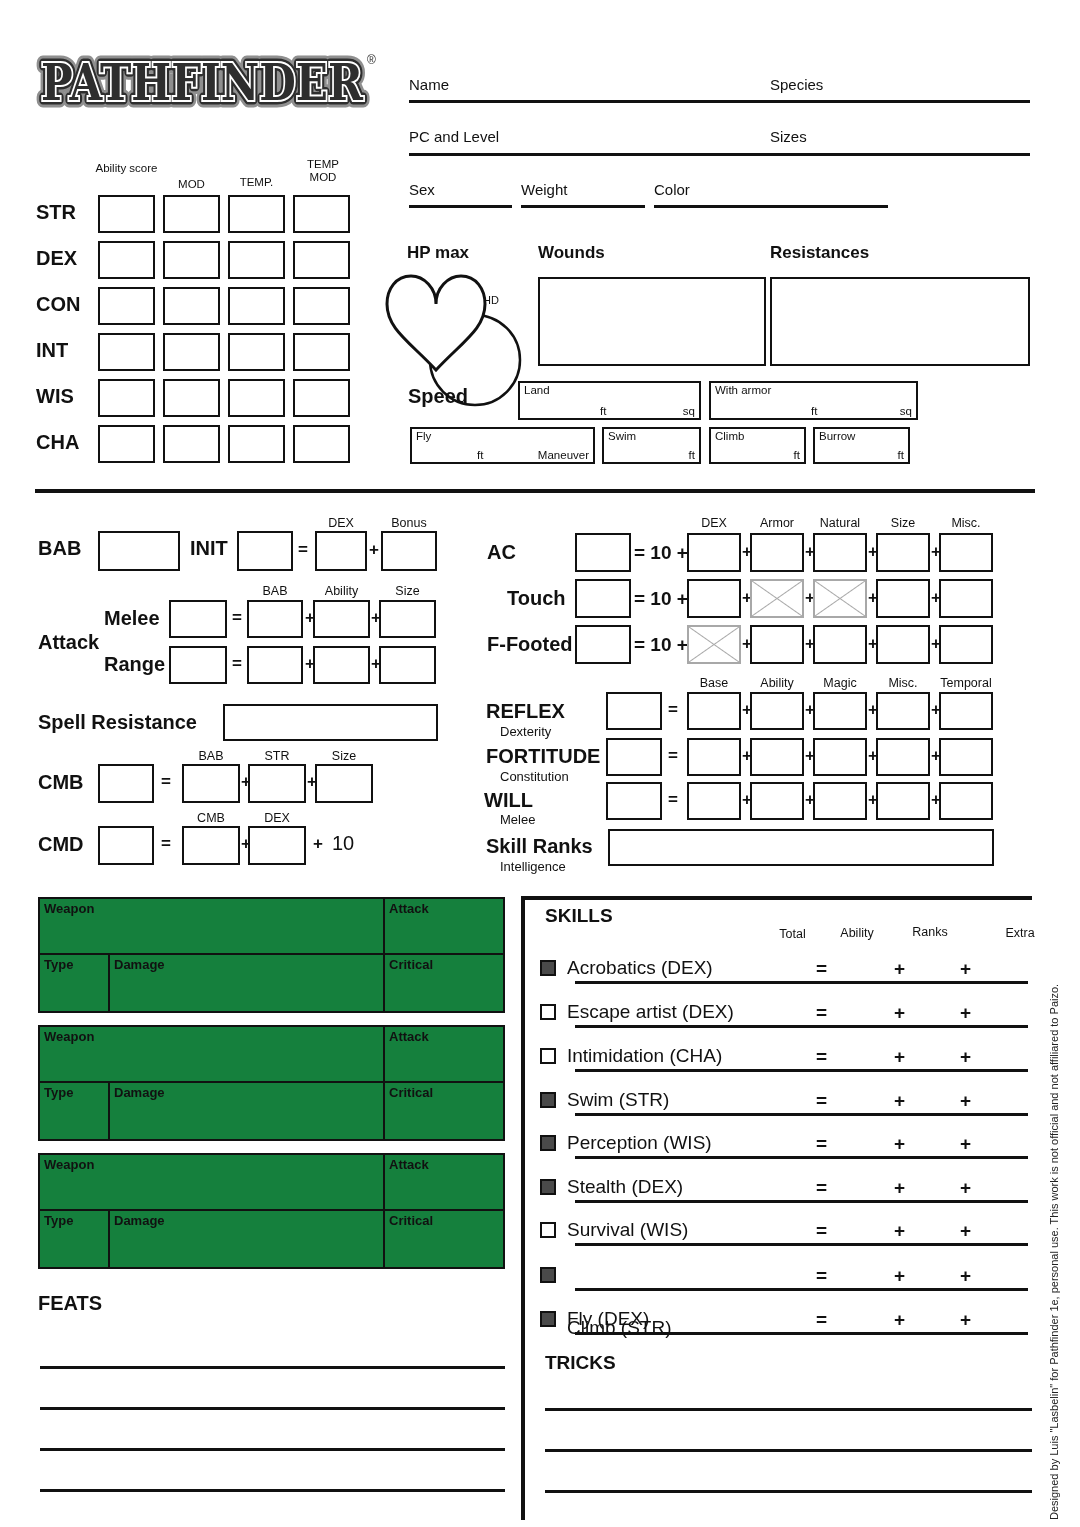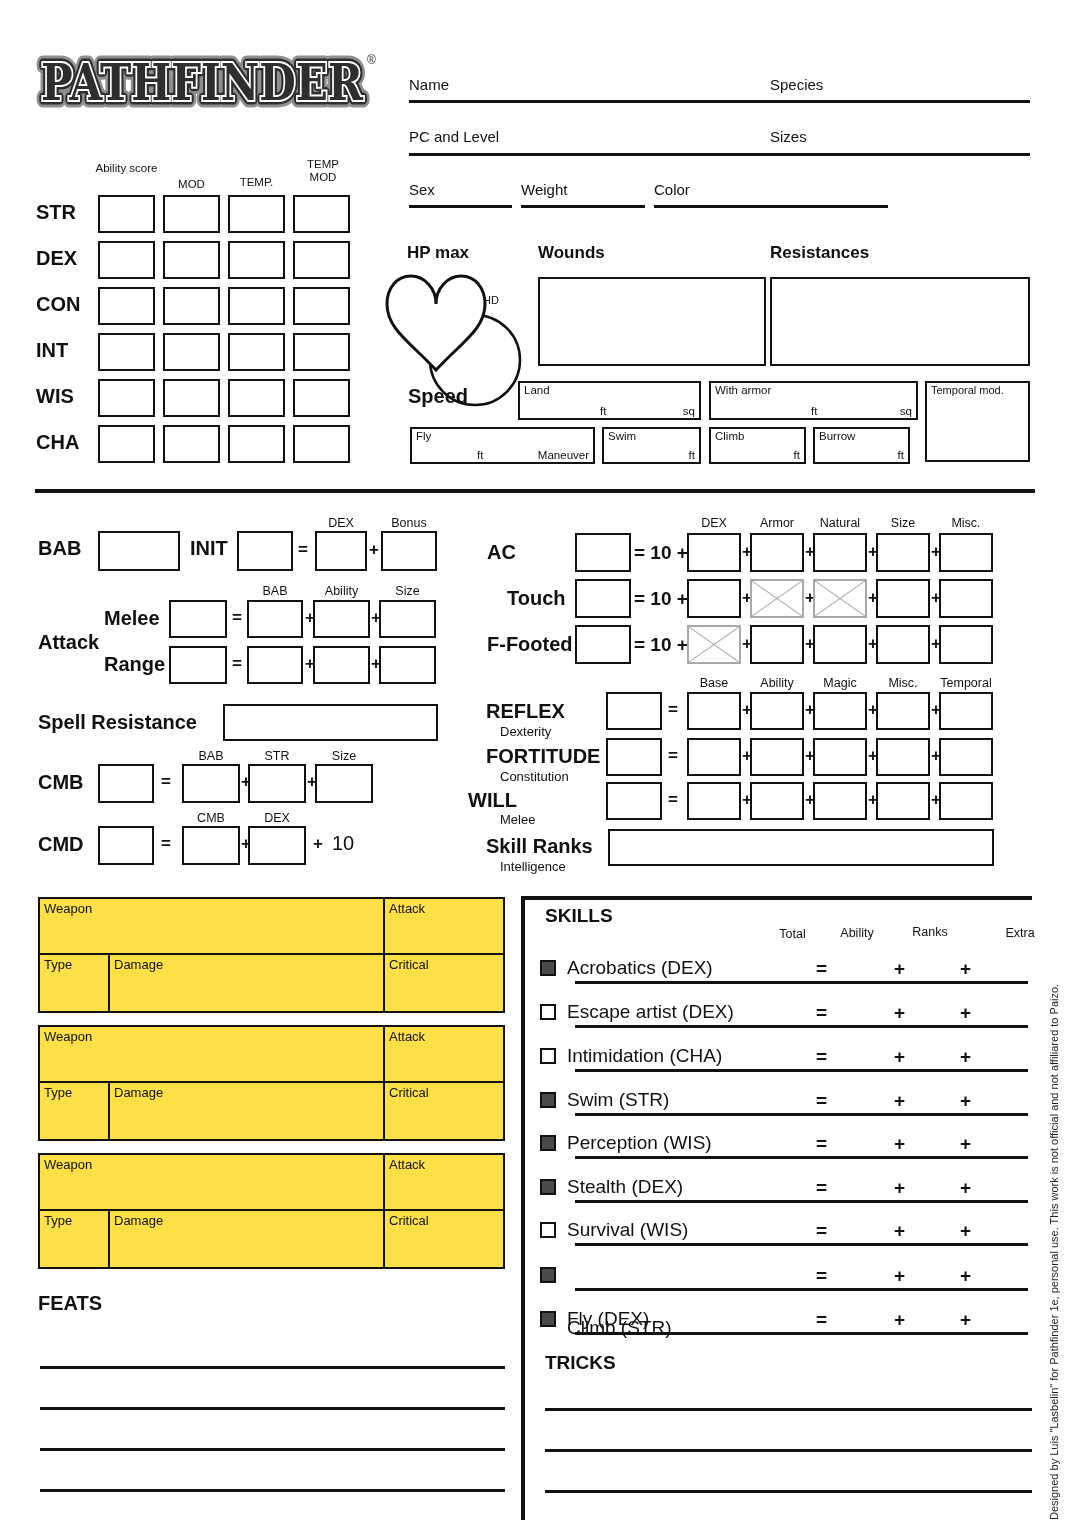--- a/index.html
+++ b/index.html
@@ -23,21 +23,21 @@
       linear-gradient(to top right, transparent calc(50% - 1px), #a8a8a8 50%, transparent calc(50% + 1px)),
       linear-gradient(to bottom right, transparent calc(50% - 1px), #a8a8a8 50%, transparent calc(50% + 1px));}
   .subab{font-size:13px;}
   
   .spbox{border:2.5px solid #111;box-sizing:border-box;position:absolute;font-size:11.5px;}
   .spbox .cap{position:absolute;left:4px;top:1px;}
   .spbox .u1{position:absolute;bottom:1px;}
   .spbox .u2{position:absolute;bottom:1px;right:4px;}
   
   .wblock{width:467px;height:116px;border:2.5px solid #111;box-sizing:border-box;display:grid;
-          grid-template-columns:70px 1fr 118px;grid-template-rows:1fr 1fr;background:#fde047;}
+          grid-template-columns:70px 1fr 118px;grid-template-rows:1fr 1fr;background:#15803d;font-weight:bold;}
   .wcell{position:relative;font-size:13px;box-sizing:border-box;}
   .wcell .clab{position:absolute;left:4px;top:2px;}
   .wb-weapon{grid-column:1/3;border-bottom:2.5px solid #111;border-right:2.5px solid #111;}
   .wb-attack{grid-column:3;border-bottom:2.5px solid #111;}
   .wb-type{border-right:2.5px solid #111;}
   .wb-damage{border-right:2.5px solid #111;}
   
   .cb{width:12px;height:12px;border:2.5px solid #111;background:#fff;}
   .cb.filled{background:#4a4a4a;}
   .sklbl{font-size:19px;}
@@ -133,23 +133,20 @@
   <div class="spbox" style="left:518px;top:381px;width:183px;height:39px">
     <span class="cap">Land</span>
     <span class="u1" style="left:80px">ft</span>
     <span class="u2">sq</span>
   </div>
   <div class="spbox" style="left:709px;top:381px;width:209px;height:39px">
     <span class="cap">With armor</span>
     <span class="u1" style="left:100px">ft</span>
     <span class="u2">sq</span>
   </div>
-  <div class="spbox" style="left:925px;top:381px;width:105px;height:81px">
-    <span class="cap" style="font-size:11px">Temporal mod.</span>
-  </div>
   <div class="spbox" style="left:410px;top:427px;width:185px;height:37px">
     <span class="cap">Fly</span>
     <span class="u1" style="left:65px">ft</span>
     <span class="u2">Maneuver</span>
   </div>
   <div class="spbox" style="left:602px;top:427px;width:99px;height:37px">
     <span class="cap">Swim</span>
     <span class="u2">ft</span>
   </div>
   <div class="spbox" style="left:709px;top:427px;width:97px;height:37px">
@@ -296,21 +293,21 @@
   <div class="abs box" style="left:687px;top:738px;width:54px;height:38px"></div>
   <span class="abs sym" style="left:742px;top:746px">+</span>
   <div class="abs box" style="left:750px;top:738px;width:54px;height:38px"></div>
   <span class="abs sym" style="left:805px;top:746px">+</span>
   <div class="abs box" style="left:813px;top:738px;width:54px;height:38px"></div>
   <span class="abs sym" style="left:868px;top:746px">+</span>
   <div class="abs box" style="left:876px;top:738px;width:54px;height:38px"></div>
   <span class="abs sym" style="left:931px;top:746px">+</span>
   <div class="abs box" style="left:939px;top:738px;width:54px;height:38px"></div>
 
-  <span class="abs h20" style="left:468px;top:789px">WILL</span>
+  <span class="abs h20" style="left:484px;top:789px">WILL</span>
   <span class="abs subab" style="left:500px;top:812px">Melee</span>
   <div class="abs box" style="left:606px;top:782px;width:56px;height:38px"></div>
   <span class="abs sym" style="left:668px;top:790px">=</span>
   <div class="abs box" style="left:687px;top:782px;width:54px;height:38px"></div>
   <span class="abs sym" style="left:742px;top:790px">+</span>
   <div class="abs box" style="left:750px;top:782px;width:54px;height:38px"></div>
   <span class="abs sym" style="left:805px;top:790px">+</span>
   <div class="abs box" style="left:813px;top:782px;width:54px;height:38px"></div>
   <span class="abs sym" style="left:868px;top:790px">+</span>
   <div class="abs box" style="left:876px;top:782px;width:54px;height:38px"></div>

